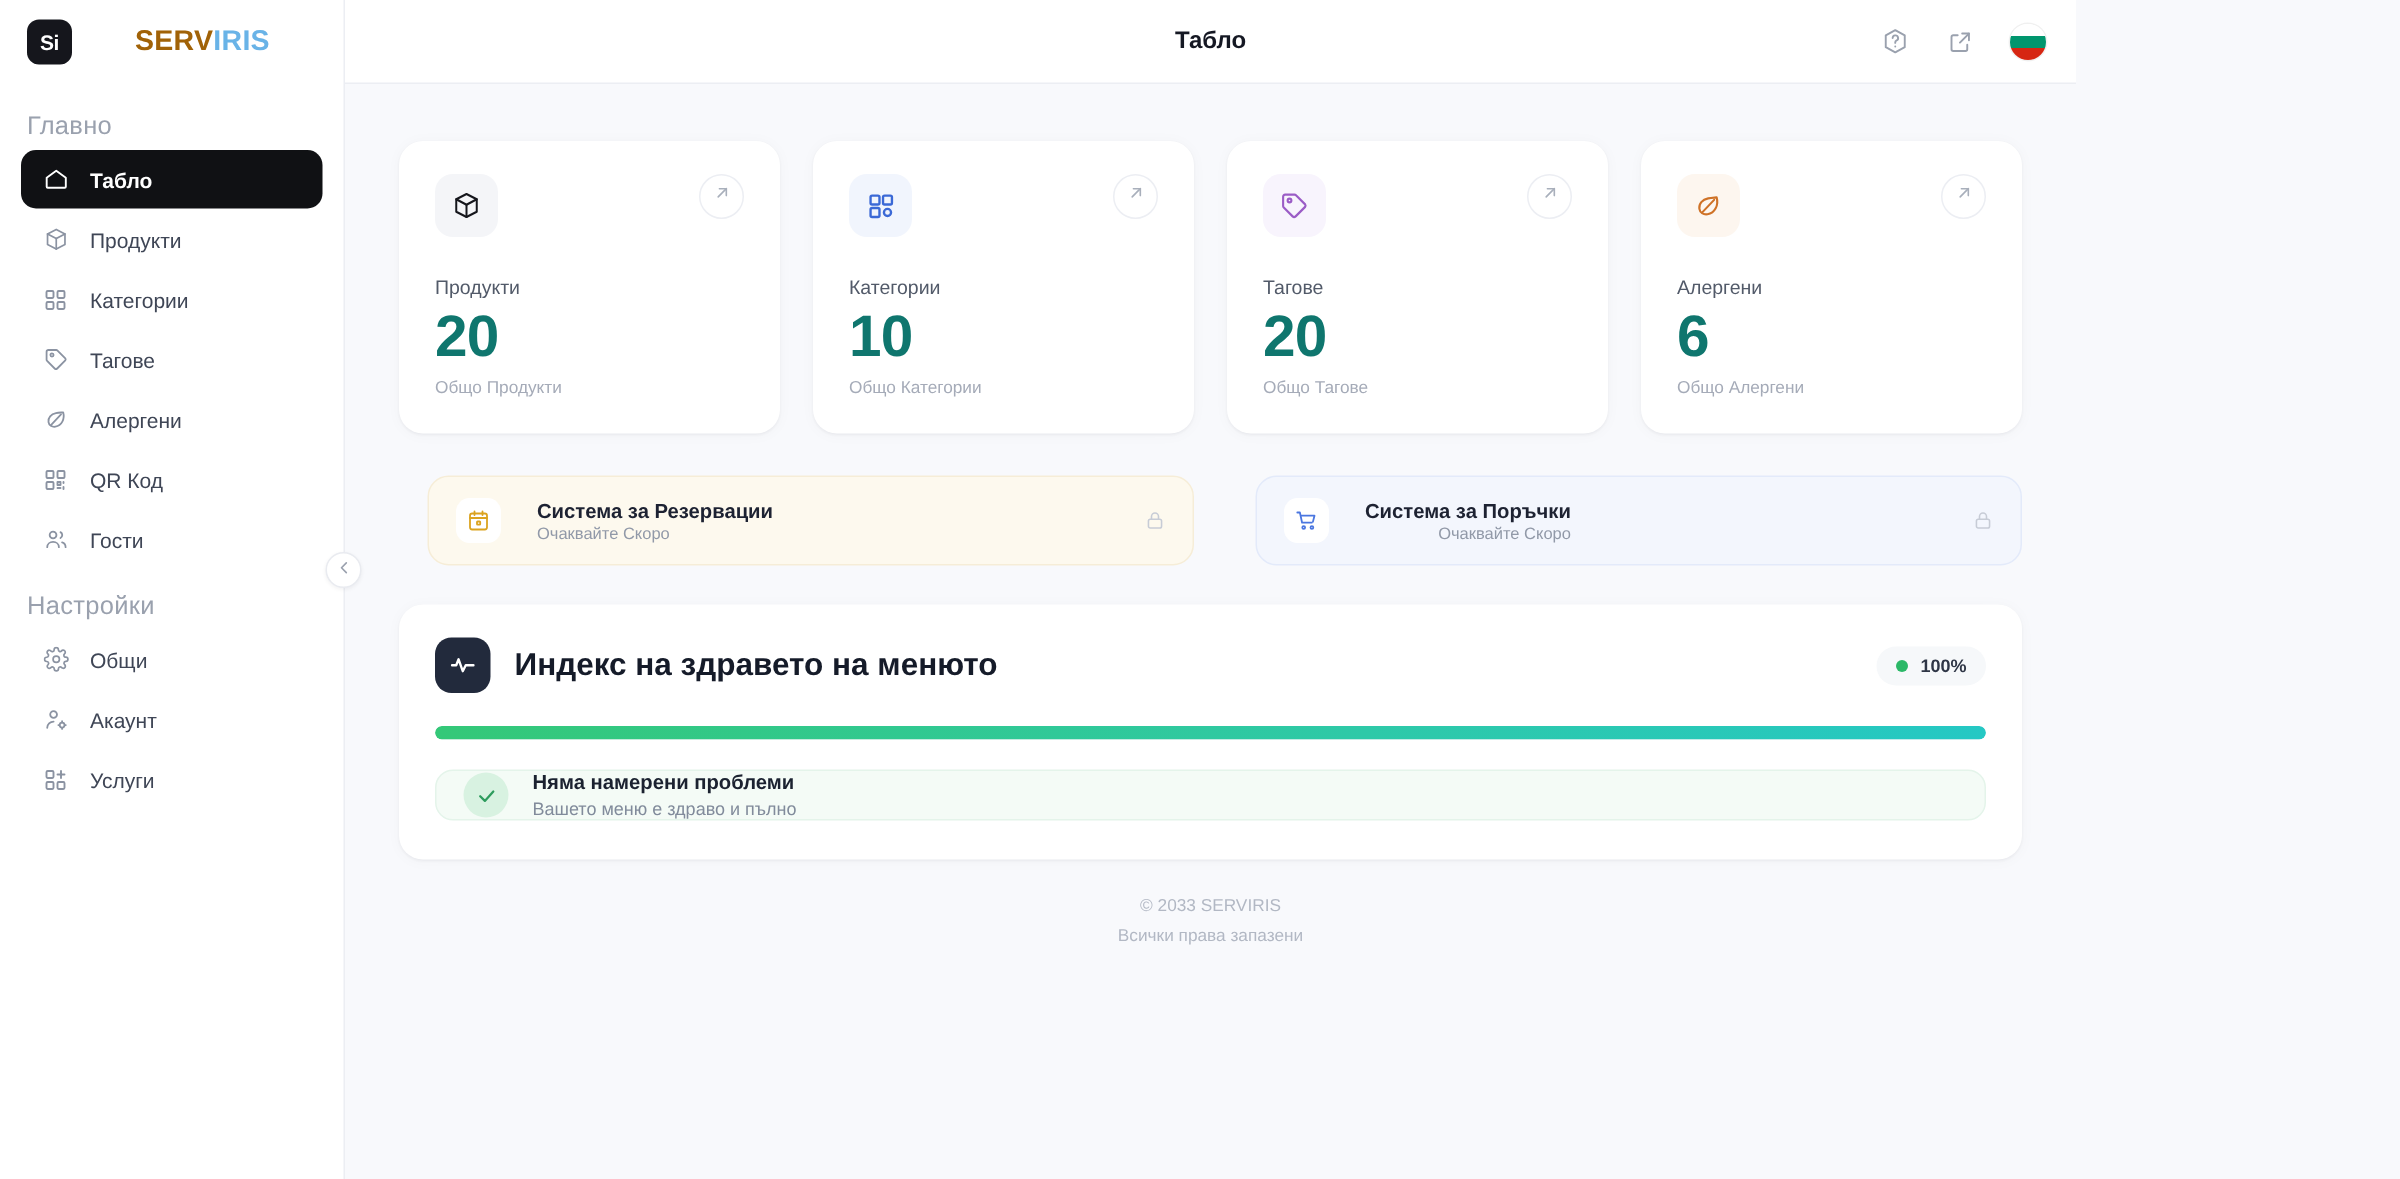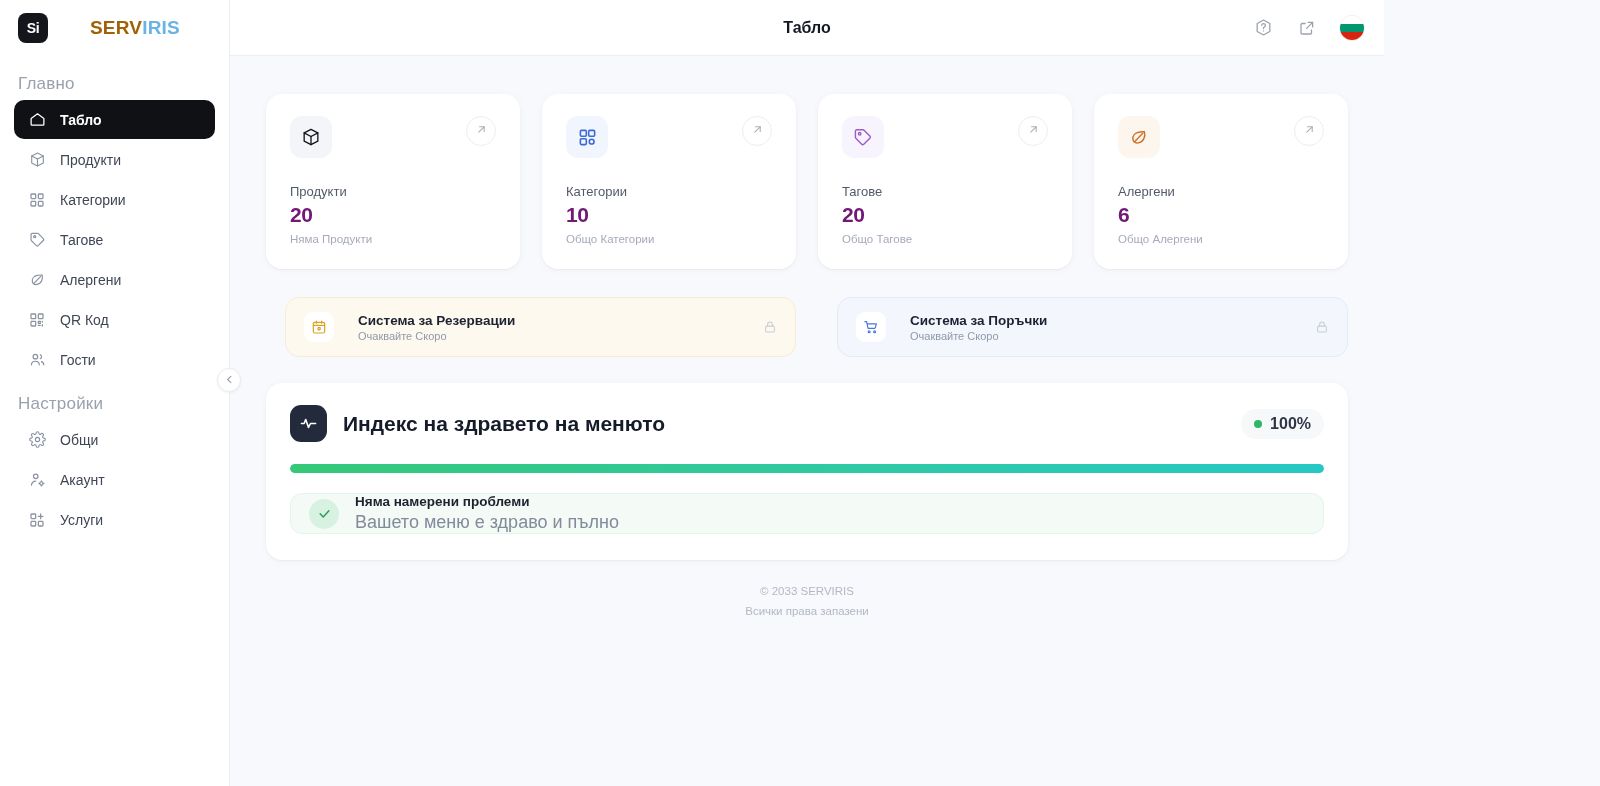--- a/index.html
+++ b/index.html
@@ -103,31 +103,31 @@
   .stat-ico.c-dark { background: #f4f5f8; color: #15161c; }
   .stat-ico.c-blue { background: #f1f5fd; color: #3b69d6; }
   .stat-ico.c-purple { background: #f8f4fd; color: #9b5cc6; }
   .stat-ico.c-amber { background: #fdf6ef; color: #cf7227; }
   .go-btn {
     width: 30px; height: 30px; border-radius: 50%;
     border: 1px solid #eceef3; background: #fff; color: #a8afbb;
     display: flex; align-items: center; justify-content: center; cursor: pointer;
   }
   .stat-label { margin-top: 26px; font-size: 13px; color: #525a69; font-weight: 500; }
-  .stat-value { margin-top: 4px; font-size: 21px; font-weight: 700; color: #701a75; letter-spacing: -0.5px; }
+  .stat-value { margin-top: 4px; font-size: 39px; font-weight: 700; color: #0f766e; letter-spacing: -0.5px; }
   .stat-sub { margin-top: 6px; font-size: 11.5px; color: #a5abb8; }
 
   
   .banners { display: grid; grid-template-columns: 1fr 1fr; gap: 22px; margin-top: 28px; }
   .banner {
     border-radius: 14px; padding: 14px 18px;
     display: flex; align-items: center; gap: 24px; position: relative; margin-left: 19px;
   }
   .banner.amber { background: #fdf9ee; border: 1px solid #f6edd7; }
-  .banner.blue  { background: #f3f6fd; border: 1px solid #e3eafa; }
+  .banner.blue  { background: #f3f6fd; border: 1px solid #e3eafa; text-align: right; }
   .banner-ico {
     width: 30px; height: 30px; border-radius: 9px; background: #ffffff;
     display: flex; align-items: center; justify-content: center;
   }
   .banner.amber .banner-ico { color: #dba31f; }
   .banner.blue  .banner-ico { color: #4a76e0; }
   .banner-title { font-size: 13.5px; font-weight: 700; color: #1d2232; }
   .banner-sub { font-size: 11px; color: #9199a8; margin-top: 2px; }
   .banner-lock { margin-left: auto; color: #c7ccd6; display: flex; }
 
@@ -139,37 +139,37 @@
   }
   .panel-head { display: flex; align-items: center; gap: 16px; }
   .panel-ico {
     width: 37px; height: 37px; border-radius: 11px; background: #222a3c; color: #ffffff;
     display: flex; align-items: center; justify-content: center;
   }
   .panel-title { font-size: 21px; font-weight: 700; color: #151b29; }
   .score-pill {
     margin-left: auto; display: flex; align-items: center; gap: 8px;
     background: #f6f8fa; border-radius: 999px; padding: 6px 13px;
-    font-size: 16px; font-weight: 600; color: #2f3646;
+    font-size: 12px; font-weight: 600; color: #2f3646;
   }
   .dot { width: 8px; height: 8px; border-radius: 50%; background: #2bb867; }
   .progress-track {
     margin-top: 22px; height: 9px; border-radius: 999px; background: #eef0f4; overflow: hidden;
   }
   .progress-fill { height: 100%; border-radius: 999px; background: linear-gradient(90deg, #34c878 0%, #2ec9a8 60%, #25c8c4 100%); }
   .ok-box {
     margin-top: 20px; background: #f4fbf6; border: 1px solid #e4f4ea;
     border-radius: 12px; padding: 0 18px; display: flex; align-items: center; gap: 16px;
   }
   .ok-ico {
     width: 30px; height: 30px; border-radius: 50%; background: #d8f2e1; color: #2d9c5d;
     display: flex; align-items: center; justify-content: center; flex: 0 0 30px;
   }
   .ok-title { font-size: 13.5px; font-weight: 700; color: #1b2230; }
-  .ok-sub { font-size: 18px; color: #818b9b; margin-top: 3px; text-align: center; }
+  .ok-sub { font-size: 12px; color: #818b9b; margin-top: 3px; text-align: center; }
 
   
   .footer { padding: 22px 0 16px 0; text-align: center; }
   .footer div { font-size: 11.5px; color: #b2b8c4; line-height: 1.7; }
 </style>
 </head>
 <body>
 
 <div class="app">
 
@@ -353,21 +353,21 @@
               <span>
                 <svg width="13" height="13" viewBox="0 0 24 24" fill="none" stroke="currentColor" stroke-width="2" stroke-linecap="round" stroke-linejoin="round">
                     <path d="M7 17 17 7"></path>
                     <path d="M8.5 7H17v8.5"></path>
                   </svg>
               </span>
             </div>
           </div>
           <div class="stat-label">Продукти</div>
           <div class="stat-value">20</div>
-          <div class="stat-sub">Няма Продукти</div>
+          <div class="stat-sub">Общо Продукти</div>
         </div>
 
         <div class="stat-card">
           <div class="stat-top">
             <div class="stat-ico c-blue">
               <svg width="19" height="19" viewBox="0 0 24 24" fill="none" stroke="currentColor" stroke-width="2" stroke-linecap="round" stroke-linejoin="round">
                   <rect x="3" y="3" width="7.5" height="7.5" rx="1.3"></rect>
                   <rect x="13.5" y="3" width="7.5" height="7.5" rx="1.3"></rect>
                   <rect x="3" y="13.5" width="7.5" height="7.5" rx="1.3"></rect>
                   <circle cx="17.25" cy="17.25" r="3"></circle>

